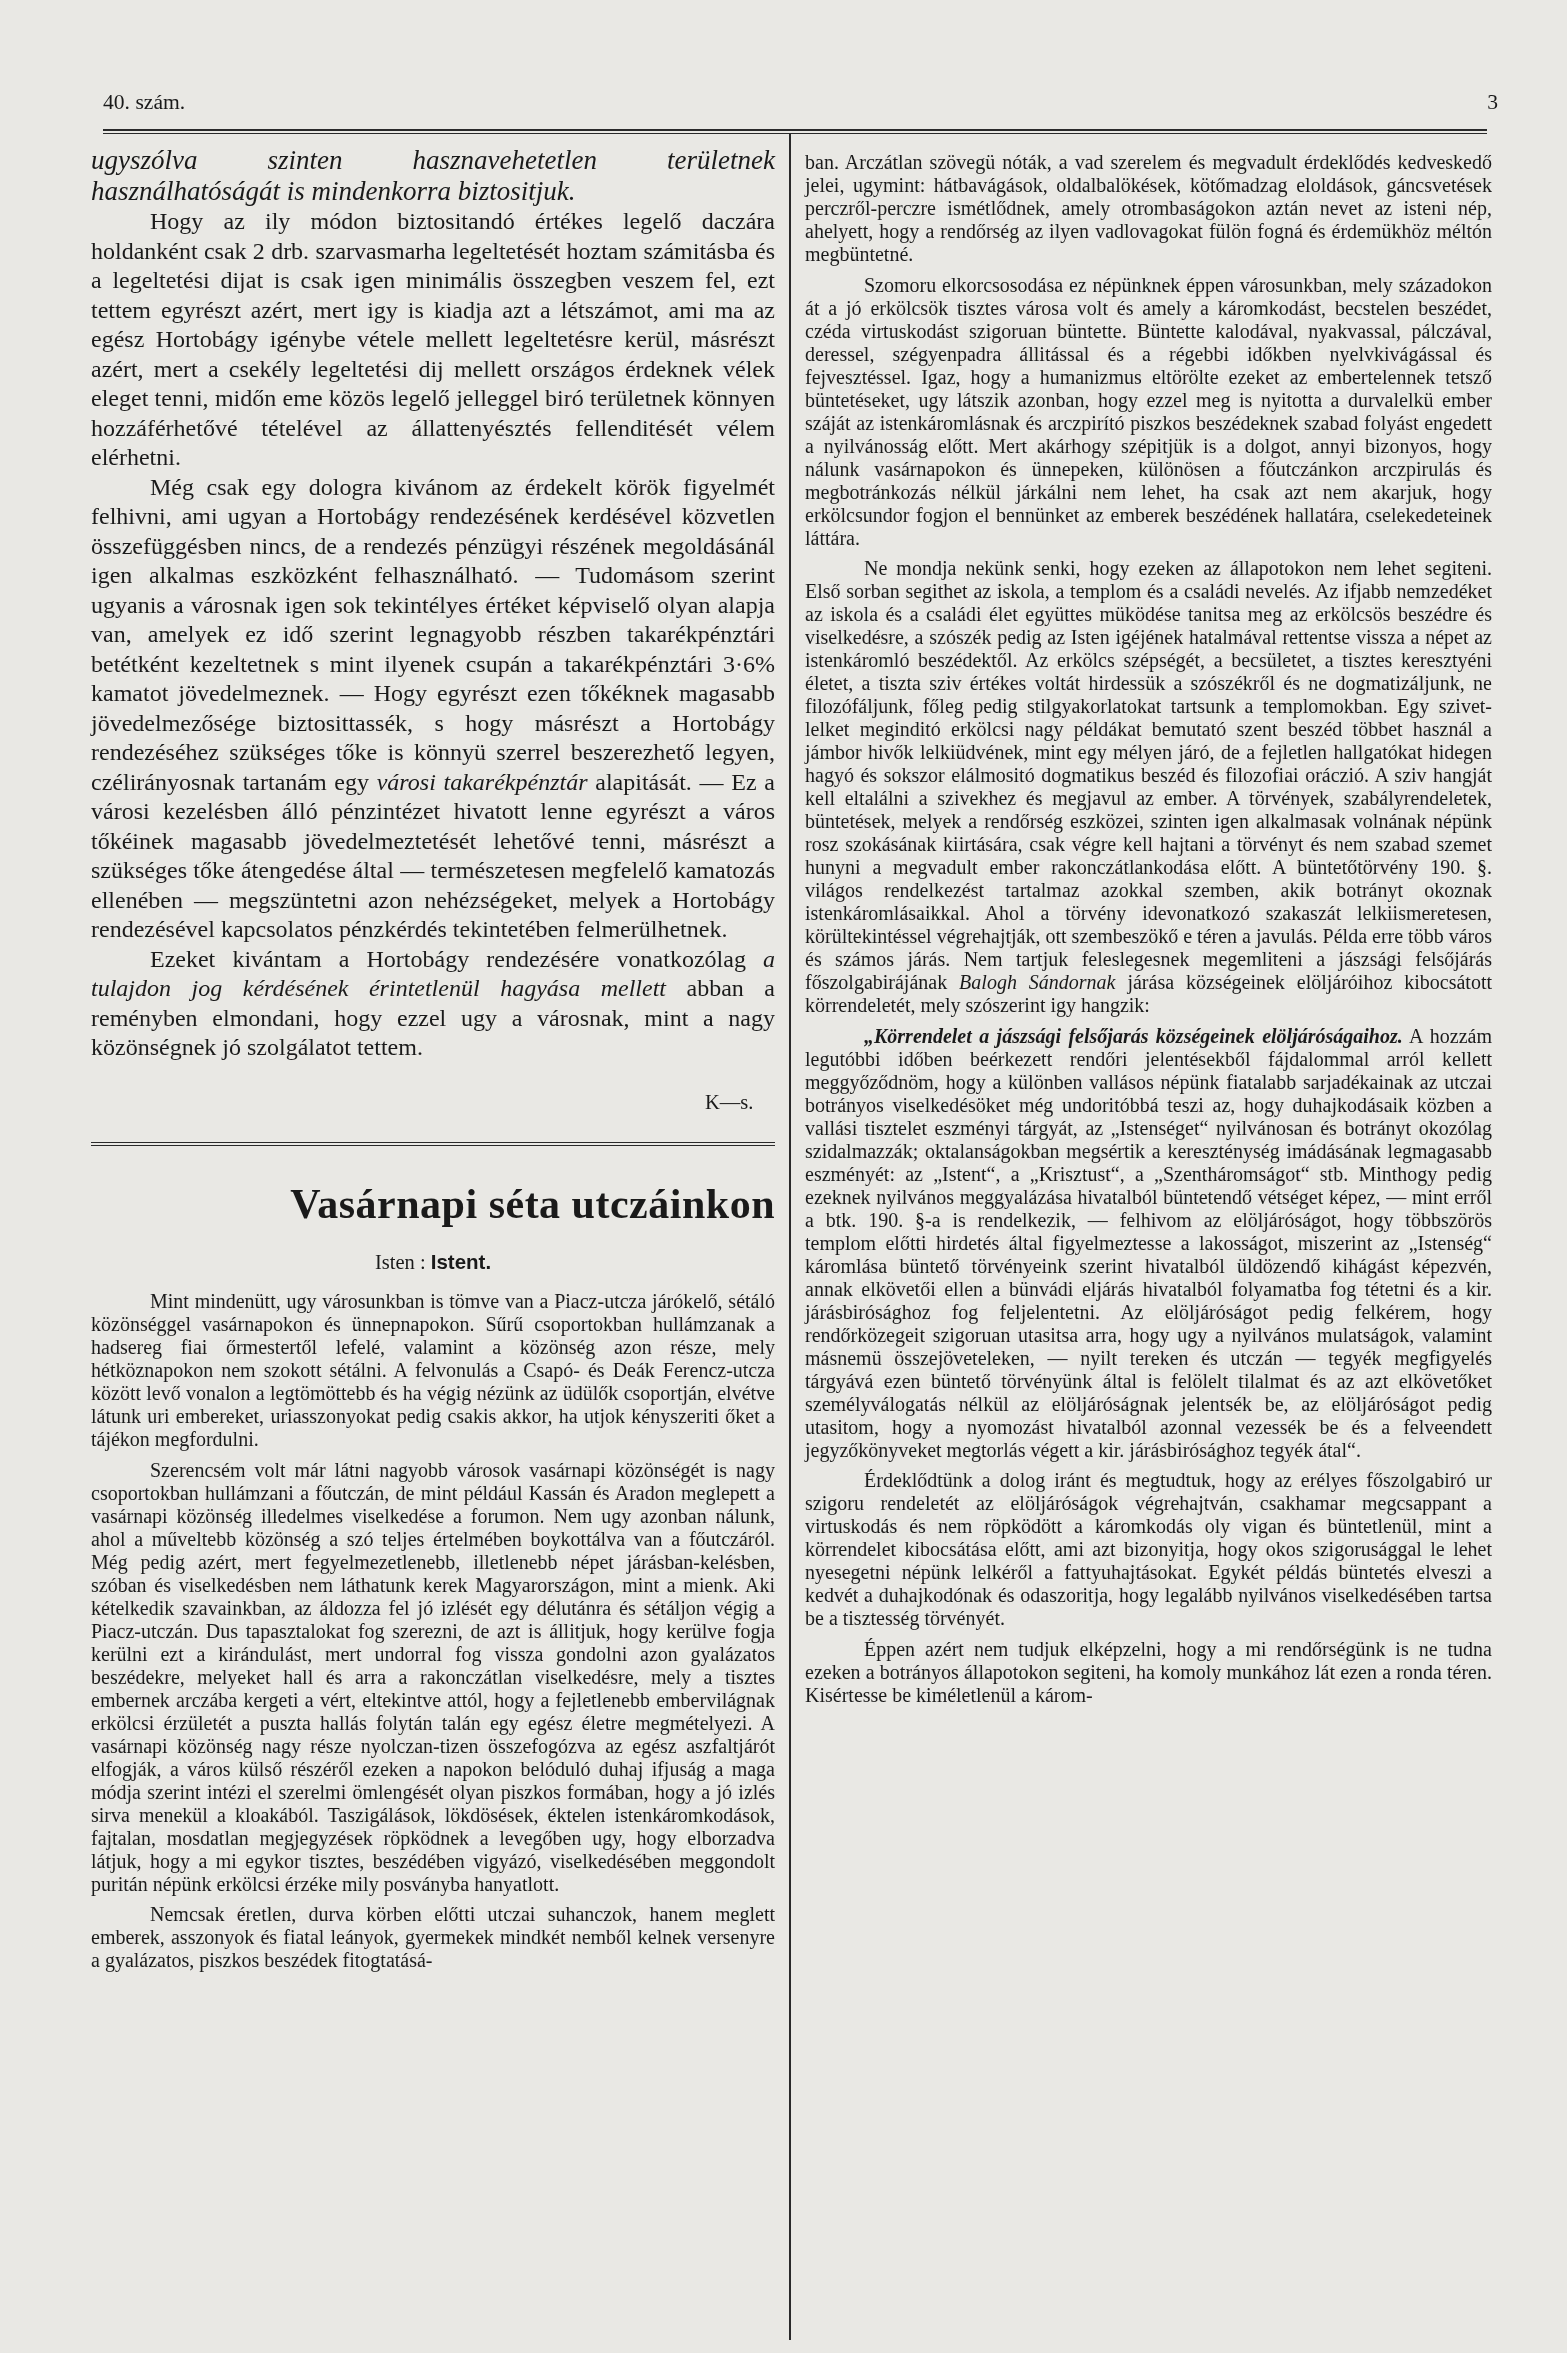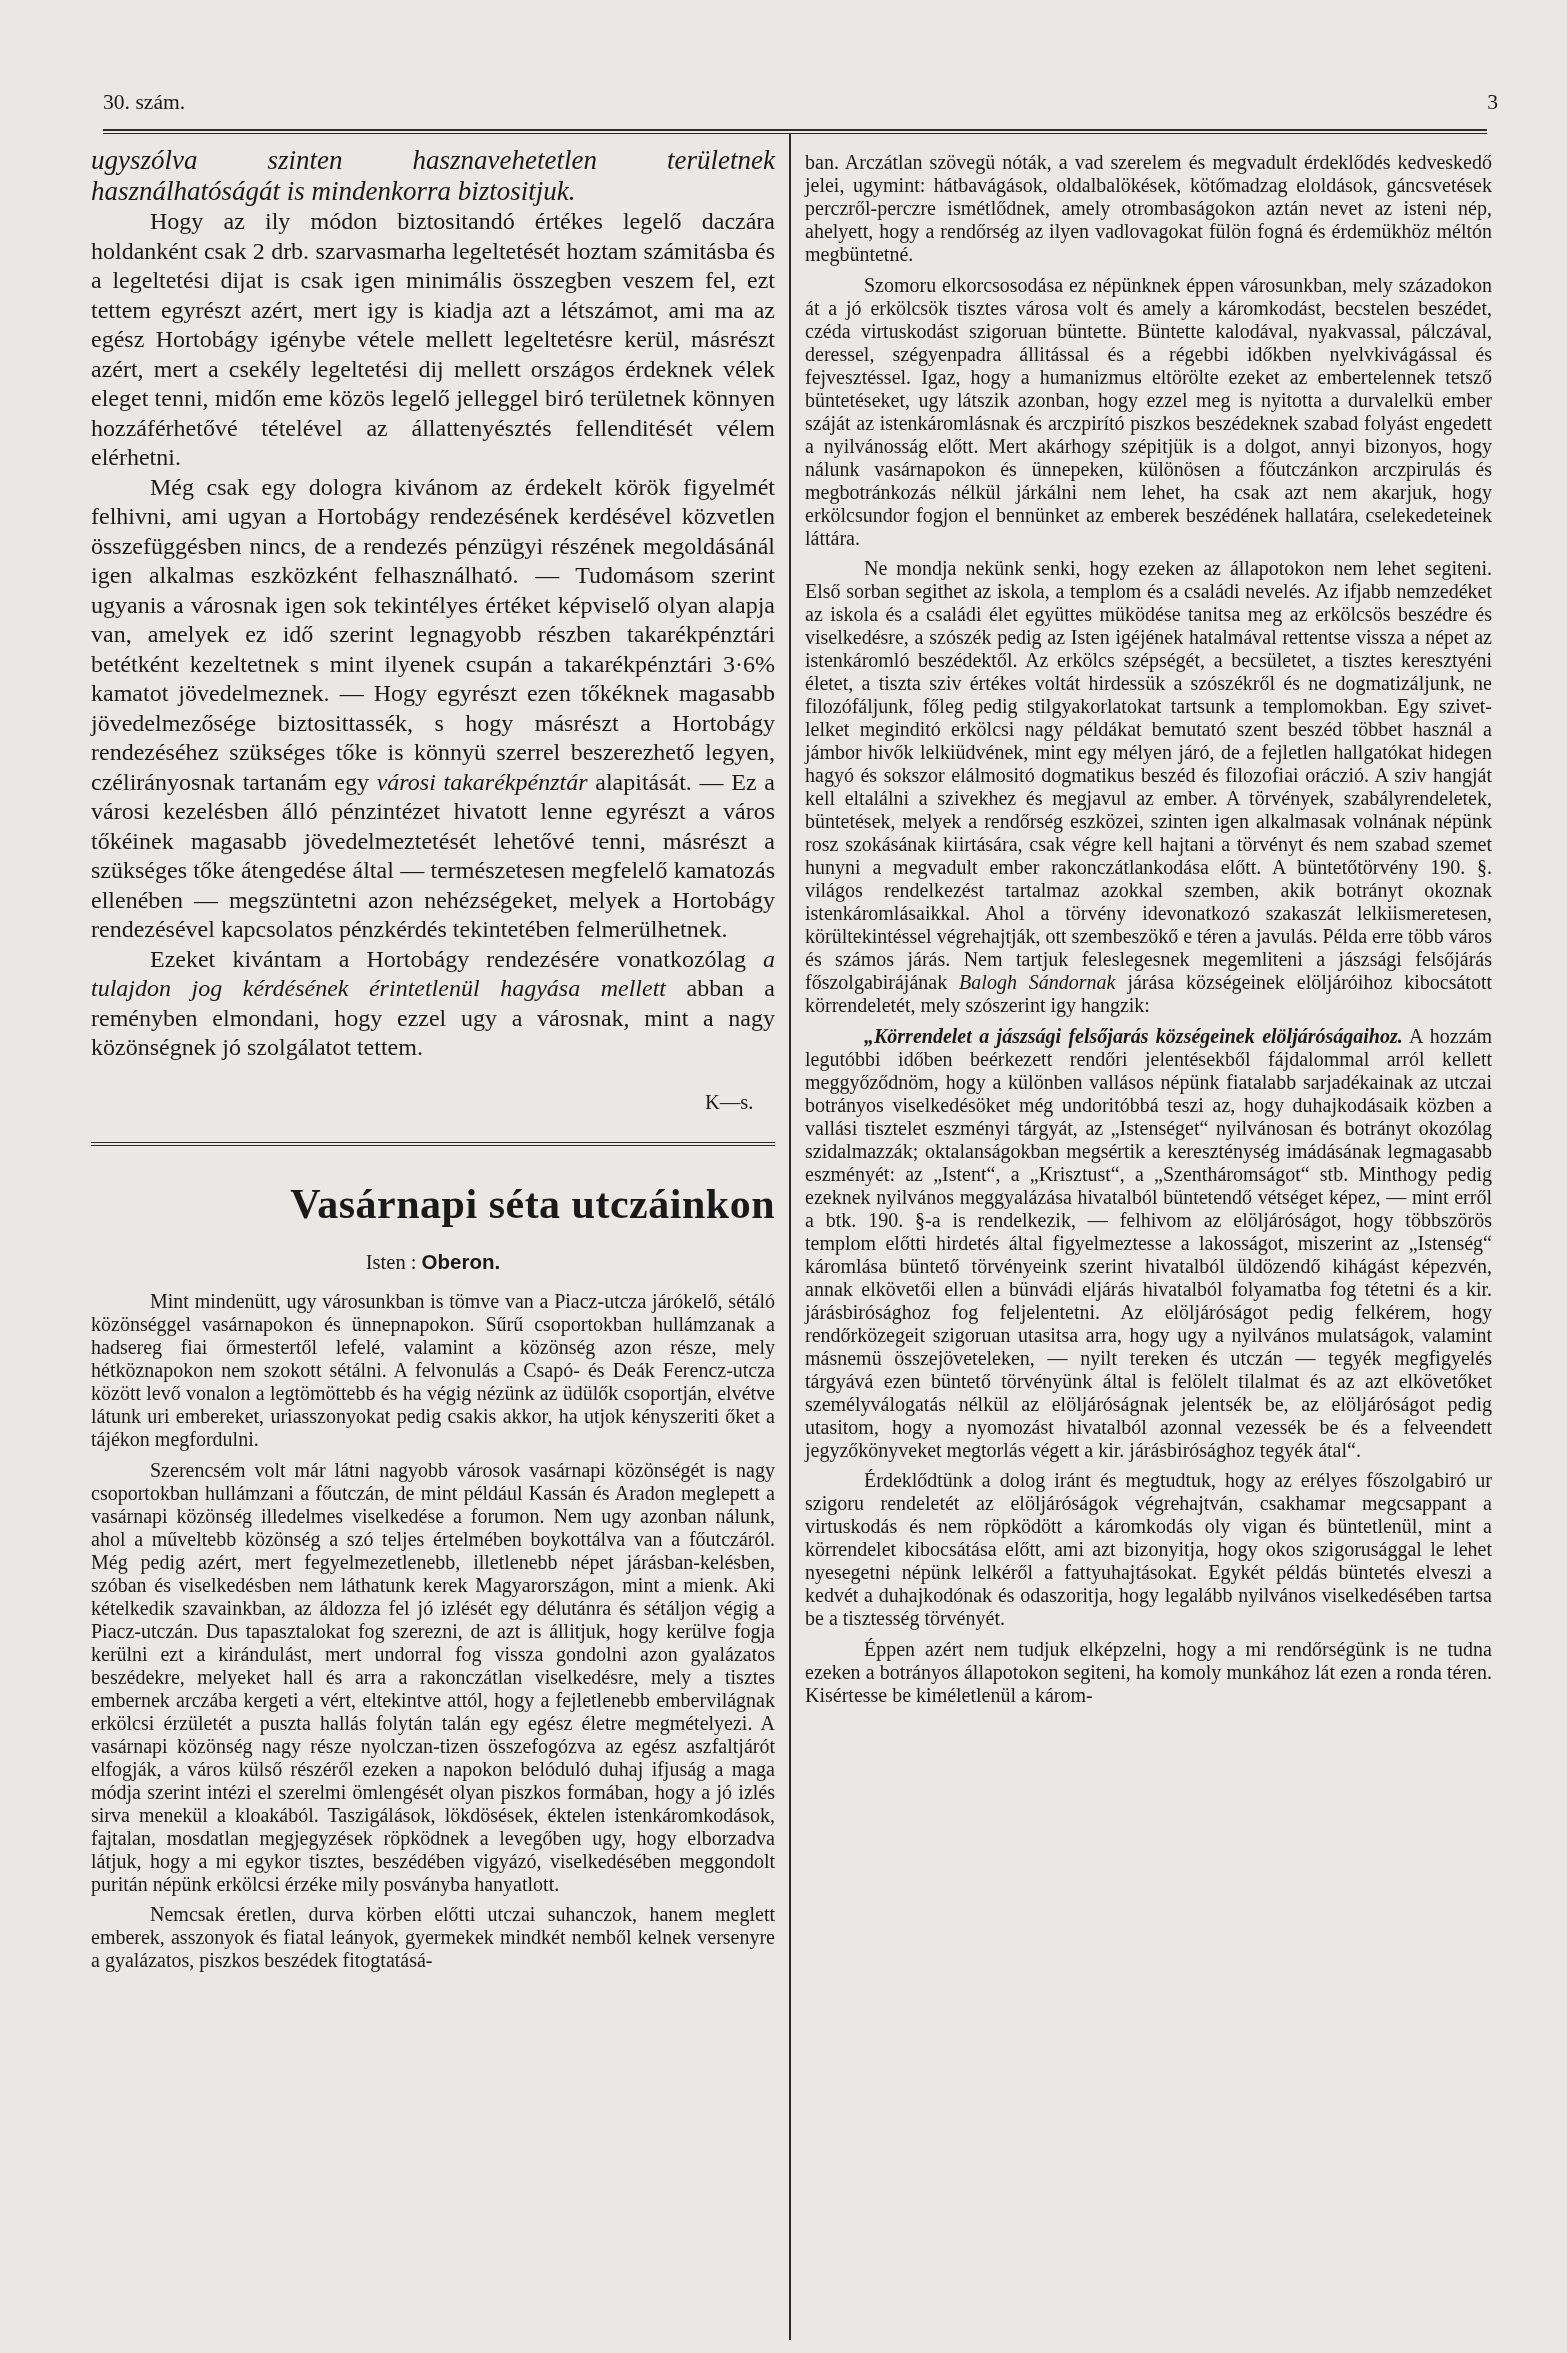--- a/index.html
+++ b/index.html
@@ -37,42 +37,42 @@
     border-top: 1.6px solid #2a2a2a; border-bottom: 1.6px solid #2a2a2a; box-sizing: border-box;
   }
   .art-title { text-align: right; font-size: 42px; margin: 34px 0 0 0; letter-spacing: 0.5px; }
   .byline { text-align: center; font-size: 20.5px; margin: 21.6px 0 16px 0; }
   .byline b { font-family: "Liberation Sans", "DejaVu Sans", sans-serif; font-weight: bold; }
 </style>
 </head>
 <body>
 
 <div class="page-header">
-  <span class="hdr-num">30. szám.</span>
+  <span class="hdr-num">40. szám.</span>
   <span class="hdr-page">3</span>
 </div>
 <div class="hdr-rule"></div>
 <div class="col-divider"></div>
 
 <div class="col col-left">
   <div class="big">
     <p><span class="lead-italic">ugyszólva szinten hasznavehetetlen területnek használhatóságát is mindenkorra biztositjuk.</span></p>
     <p class="ind">Hogy az ily módon biztositandó értékes legelő daczára holdanként csak 2 drb. szarvasmarha legeltetését hoztam számitásba és a legeltetési dijat is csak igen minimális összegben veszem fel, ezt tettem egyrészt azért, mert igy is kiadja azt a létszámot, ami ma az egész Hortobágy igénybe vétele mellett legeltetésre kerül, másrészt azért, mert a csekély legeltetési dij mellett országos érdeknek vélek eleget tenni, midőn eme közös legelő jelleggel biró területnek könnyen hozzáférhetővé tételével az állattenyésztés fellenditését vélem elérhetni.</p>
     <p class="ind"><span>Még csak egy dologra kivánom az érdekelt körök figyelmét felhivni, ami ugyan a Hortobágy rendezésének kerdésével közvetlen összefüggésben nincs, de a rendezés pénzügyi részének megoldásánál igen alkalmas eszközként felhasználható. — Tudomásom szerint ugyanis a városnak igen sok tekintélyes értéket képviselő olyan alapja van, amelyek ez idő szerint legnagyobb részben takarékpénztári betétként kezeltetnek s mint ilyenek csupán a takarékpénztári 3·6% kamatot jövedelmeznek. — Hogy egyrészt ezen tőkéknek magasabb jövedelmezősége biztosittassék, s hogy másrészt a Hortobágy rendezéséhez szükséges tőke is könnyü szerrel beszerezhető legyen, czélirányosnak tartanám egy</span> <span class="it">városi takarékpénztár</span> <span>alapitását. — Ez a városi kezelésben álló pénzintézet hivatott lenne egyrészt a város tőkéinek magasabb jövedelmeztetését lehetővé tenni, másrészt a szükséges tőke átengedése által — természetesen megfelelő kamatozás ellenében — megszüntetni azon nehézségeket, melyek a Hortobágy rendezésével kapcsolatos pénzkérdés tekintetében felmerülhetnek.</span></p>
     <p class="ind"><span>Ezeket kivántam a Hortobágy rendezésére vonatkozólag</span> <span class="it">a tulajdon jog kérdésének érintetlenül hagyása mellett</span> <span>abban a reményben elmondani, hogy ezzel ugy a városnak, mint a nagy közönségnek jó szolgálatot tettem.</span></p>
     <div class="sig">K—s.</div>
   </div>
 
   <div class="sep-rule"></div>
 
   <div>
     <h1 class="art-title">Vasárnapi séta utczáinkon</h1>
     <div class="byline">
       <span>Isten :</span>
-      <b>Oberon.</b>
+      <b>Istent.</b>
     </div>
     <div class="small">
       <p class="ind">Mint mindenütt, ugy városunkban is tömve van a Piacz-utcza járókelő, sétáló közönséggel vasárnapokon és ünnepnapokon. Sűrű csoportokban hullámzanak a hadsereg fiai őrmestertől lefelé, valamint a közönség azon része, mely hétköznapokon nem szokott sétálni. A felvonulás a Csapó- és Deák Ferencz-utcza között levő vonalon a legtömöttebb és ha végig nézünk az üdülők csoportján, elvétve látunk uri embereket, uriasszonyokat pedig csakis akkor, ha utjok kényszeriti őket a tájékon megfordulni.</p>
       <p class="ind gap">Szerencsém volt már látni nagyobb városok vasárnapi közönségét is nagy csoportokban hullámzani a főutczán, de mint például Kassán és Aradon meglepett a vasárnapi közönség illedelmes viselkedése a forumon. Nem ugy azonban nálunk, ahol a műveltebb közönség a szó teljes értelmében boykottálva van a főutczáról. Még pedig azért, mert fegyelmezetlenebb, illetlenebb népet járásban-kelésben, szóban és viselkedésben nem láthatunk kerek Magyarországon, mint a mienk. Aki kételkedik szavainkban, az áldozza fel jó izlését egy délutánra és sétáljon végig a Piacz-utczán. Dus tapasztalokat fog szerezni, de azt is állitjuk, hogy kerülve fogja kerülni ezt a kirándulást, mert undorral fog vissza gondolni azon gyalázatos beszédekre, melyeket hall és arra a rakonczátlan viselkedésre, mely a tisztes embernek arczába kergeti a vért, eltekintve attól, hogy a fejletlenebb embervilágnak erkölcsi érzületét a puszta hallás folytán talán egy egész életre megmételyezi. A vasárnapi közönség nagy része nyolczan-tizen összefogózva az egész aszfaltjárót elfogják, a város külső részéről ezeken a napokon belóduló duhaj ifjuság a maga módja szerint intézi el szerelmi ömlengését olyan piszkos formában, hogy a jó izlés sirva menekül a kloakából. Taszigálások, lökdösések, éktelen istenkáromkodások, fajtalan, mosdatlan megjegyzések röpködnek a levegőben ugy, hogy elborzadva látjuk, hogy a mi egykor tisztes, beszédében vigyázó, viselkedésében meggondolt puritán népünk erkölcsi érzéke mily posványba hanyatlott.</p>
       <p class="ind gap">Nemcsak éretlen, durva körben előtti utczai suhanczok, hanem meglett emberek, asszonyok és fiatal leányok, gyermekek mindkét nemből kelnek versenyre a gyalázatos, piszkos beszédek fitogtatásá-</p>
     </div>
   </div>
 </div>
 
 <div class="col col-right small">

